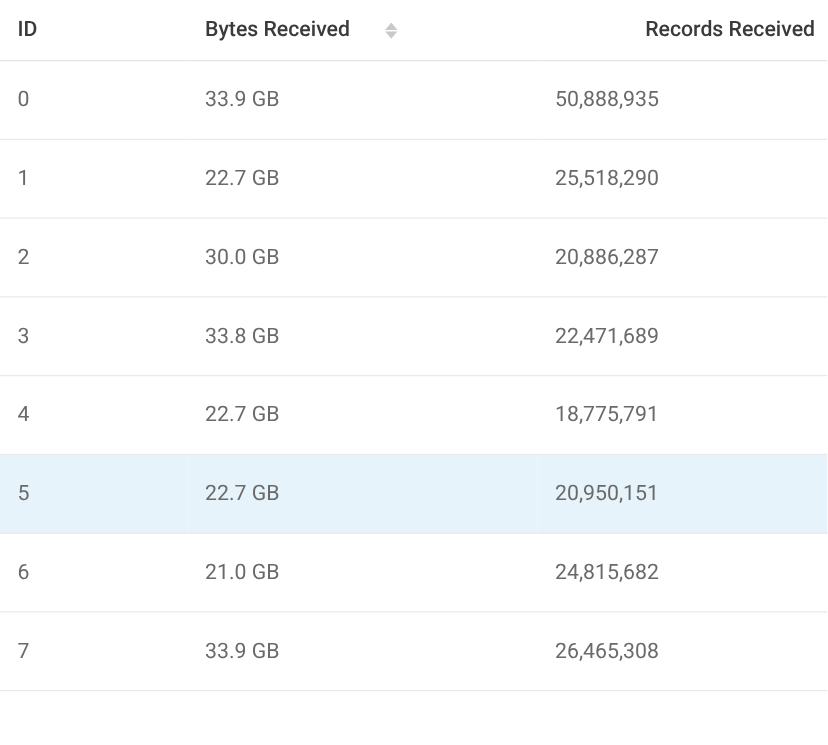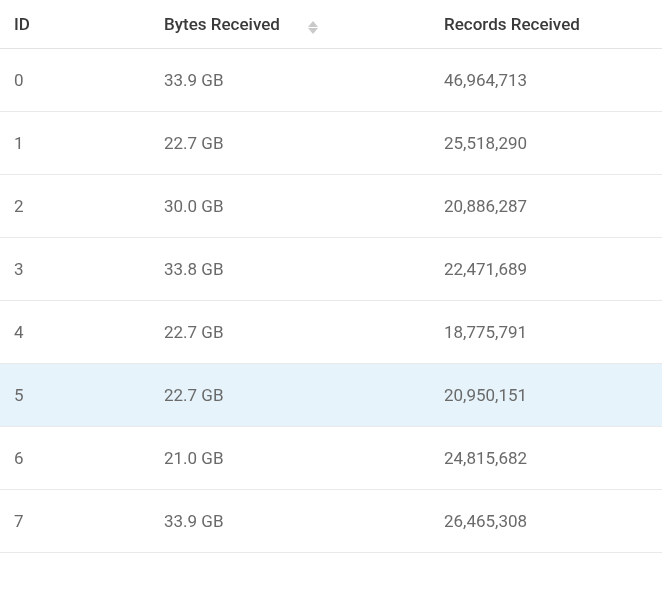--- a/index.html
+++ b/index.html
@@ -29,24 +29,25 @@
       padding: 14px 10px 14px 14px;
     }
     .col-id {
       width: 150px;
     }
     .col-bytes {
       width: 280px;
     }
     .col-records {
       width: auto;
+      text-align: right;
     }
     .sort-wrapper {
       display: inline-flex;
-      align-items: flex-end;
+      align-items: center;
       gap: 28px;
     }
     .sort-icon {
       display: inline-flex;
       flex-direction: column;
       line-height: 0;
       gap: 1px;
     }
     .sort-icon svg {
       display: block;
@@ -88,21 +89,21 @@
       </th>
       <th class="col-records">
         <span>Records Received</span>
       </th>
     </tr>
   </thead>
   <tbody id="table-body">
   <tr>
         <td>0</td>
         <td>33.9 GB</td>
-        <td>46,964,713</td>
+        <td>50,888,935</td>
       </tr>
       <tr>
         <td>1</td>
         <td>22.7 GB</td>
         <td>25,518,290</td>
       </tr>
       <tr>
         <td>2</td>
         <td>30.0 GB</td>
         <td>20,886,287</td>

